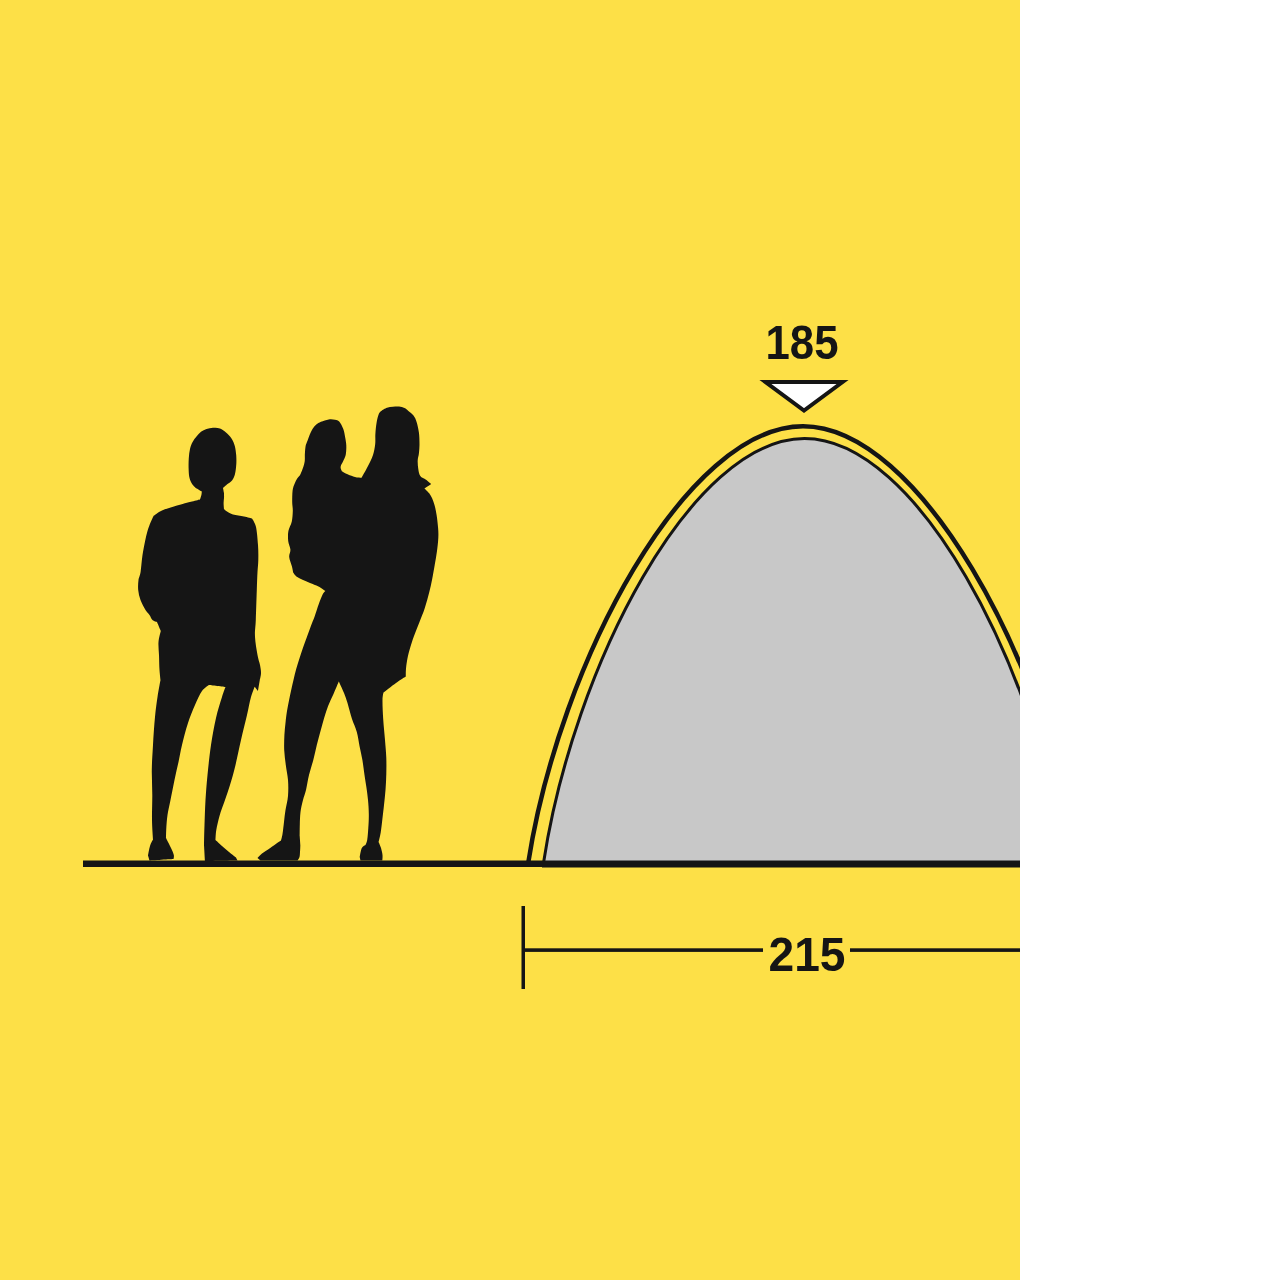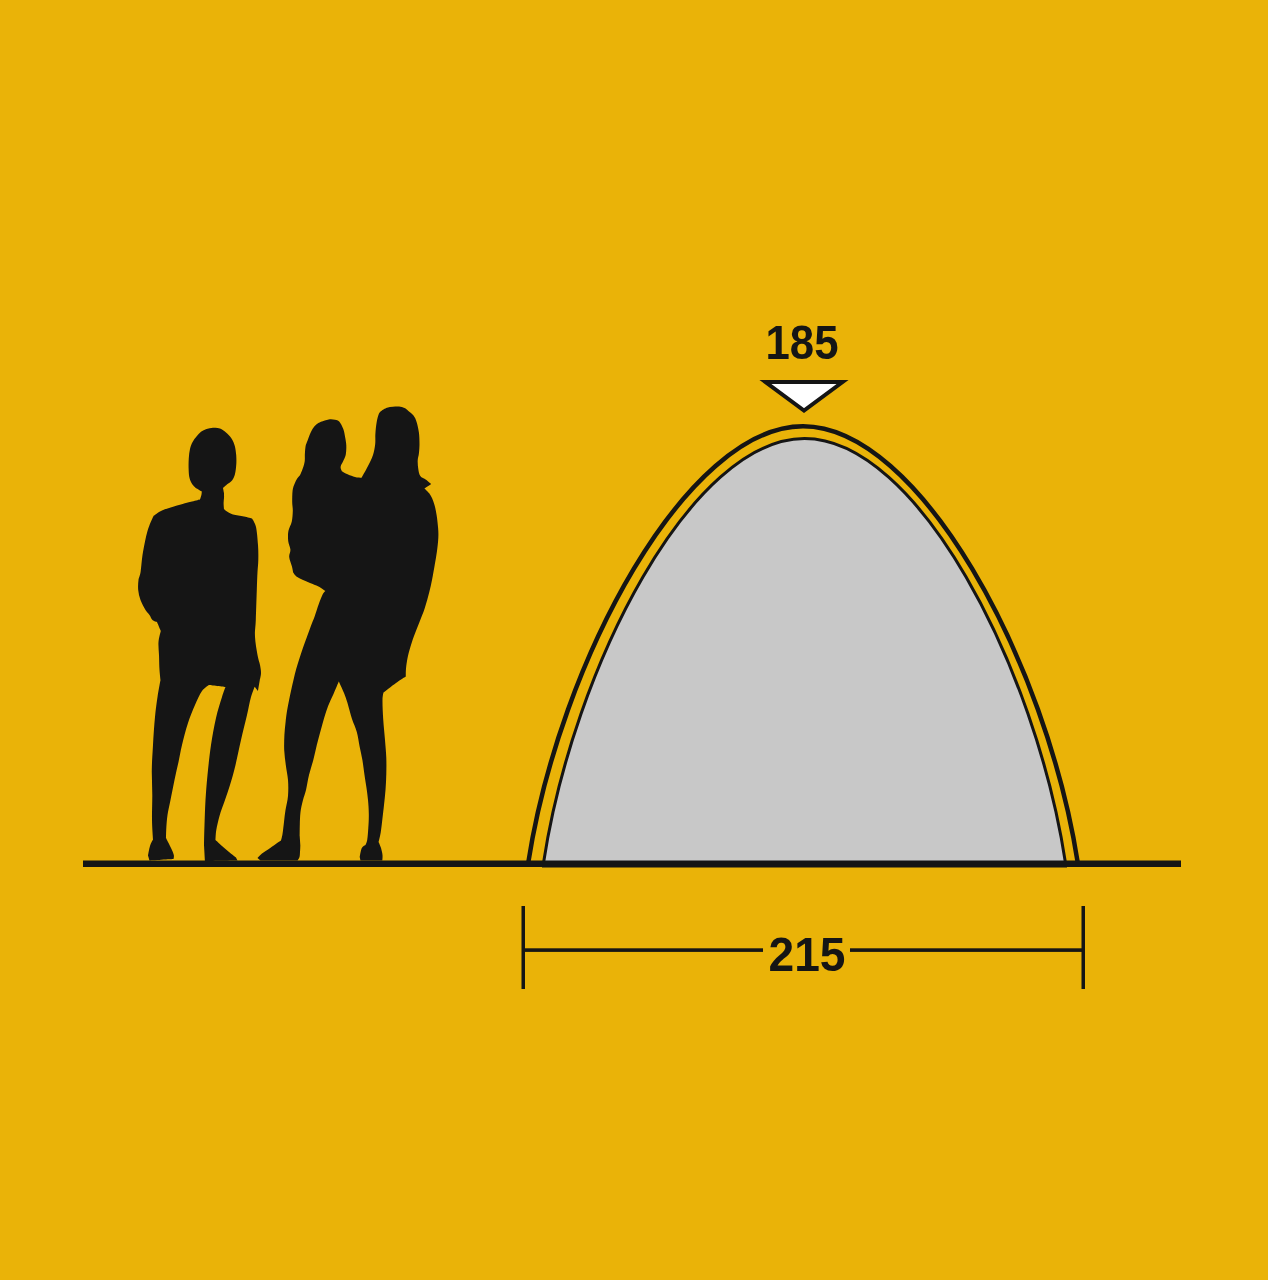--- a/index.html
+++ b/index.html
@@ -1,16 +1,16 @@
 <!DOCTYPE html>
 <html><head>
 <meta charset="utf-8">
 <style>
   html,body{margin:0;padding:0;background:#ffffff;}
-  .page{width:1268px;height:1280px;position:relative;background:#eab308;overflow:hidden;}
+  .page{width:1020px;height:1280px;position:relative;background:#fde047;overflow:hidden;}
   svg{display:block;filter:blur(0.6px);}
   text{font-family:"Liberation Sans", sans-serif;font-weight:bold;fill:#151515;}
 </style>
 </head>
 <body>
 
 <div class="page">
 <svg width="1280" height="1280" viewBox="0 0 1280 1280">
 
   <path d="M 543.5,866 L 543.5,863 C 573.4,666.3 691.7,438.5 804.5,438.5 C 917.3,438.5 1035.6,666.3 1065.5,863 L 1065.5,866 Z" fill="#c8c8c8" stroke="#151515" stroke-width="3"></path>

